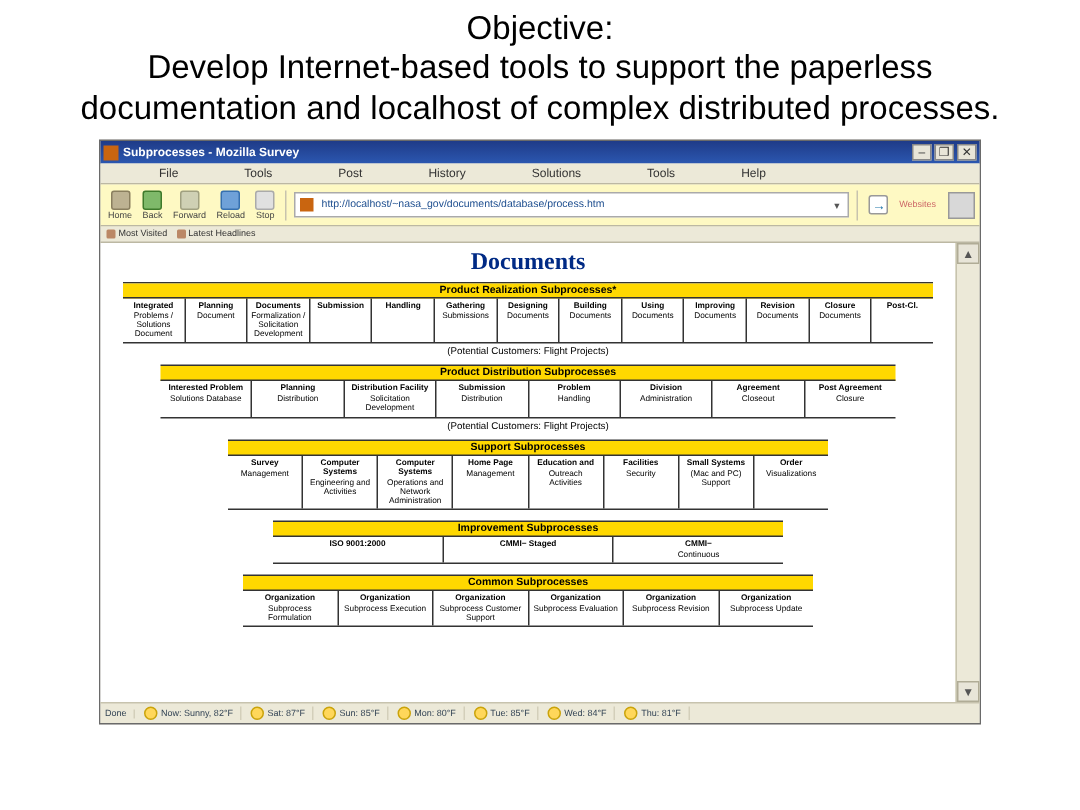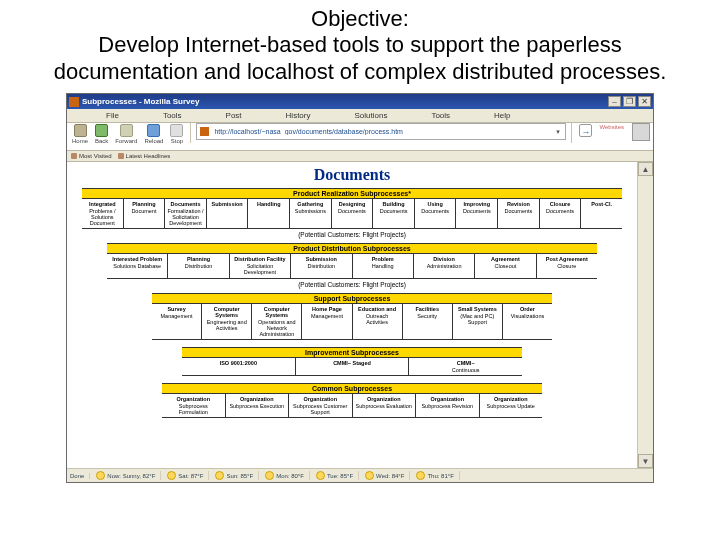--- a/index.html
+++ b/index.html
@@ -8,21 +8,21 @@
   .shot { margin: 0 auto; width: 588px; height: 390px; border: 1px solid #6a6a6a; background: #efece3; position: relative; }
   
   .tbar { height: 15px; background: linear-gradient(#1f3b88,#2b57b0); display: flex; align-items: center; padding: 0 2px; color: #fff; }
   .tbar .appicon { width: 10px; height: 10px; background: #c96510; margin-right: 3px; }
   .tbar .title { font-weight: bold; font-size: 8px; flex: 1; overflow: hidden; white-space: nowrap; }
   .wbtn { width: 13px; height: 11px; background: #e8e5d8; border: 1px solid #888; margin-left: 2px; color: #333; display: flex; align-items: center; justify-content: center; font-size: 8px; line-height: 1; }
   
   .mbar { height: 14px; background: #ece9d8; border-bottom: 1px solid #bcb8a3; display: flex; align-items: center; padding: 0 3px; gap: 8px; }
   .mbar span { font-size: 8px; color: #333; padding-left: 36px; }
   
-  .tb { height: 28px; background: #ffffff; border-bottom: 1px solid #bcb8a3; display: flex; align-items: flex-start; padding: 0 3px; gap: 3px; }
+  .tb { height: 28px; background: #fef9c3; border-bottom: 1px solid #bcb8a3; display: flex; align-items: center; padding: 0 3px; gap: 3px; }
   .tbtn { display: flex; flex-direction: column; align-items: center; gap: 1px; padding: 1px 2px; }
   .tbtn .ic { width: 13px; height: 13px; border-radius: 2px; }
   .tbtn .lbl { font-size: 6px; color: #444; }
   .ic-home { background: #bdb292; border: 1px solid #8a7f5f; }
   .ic-back { background: #7fb96a; border: 1px solid #3e7a2b; }
   .ic-fwd  { background: #cfd0b4; border: 1px solid #a0a080; }
   .ic-rel  { background: #6fa1d8; border: 1px solid #3670af; }
   .ic-stop { background: #e0e0e0; border: 1px solid #aaa; }
   .vsep { width: 1px; height: 20px; background: #c7c3ae; margin: 0 2px; }
   .url { flex: 1; height: 17px; background: #fff; border: 1px solid #aaa; display: flex; align-items: center; padding: 0 3px; gap: 3px; }

